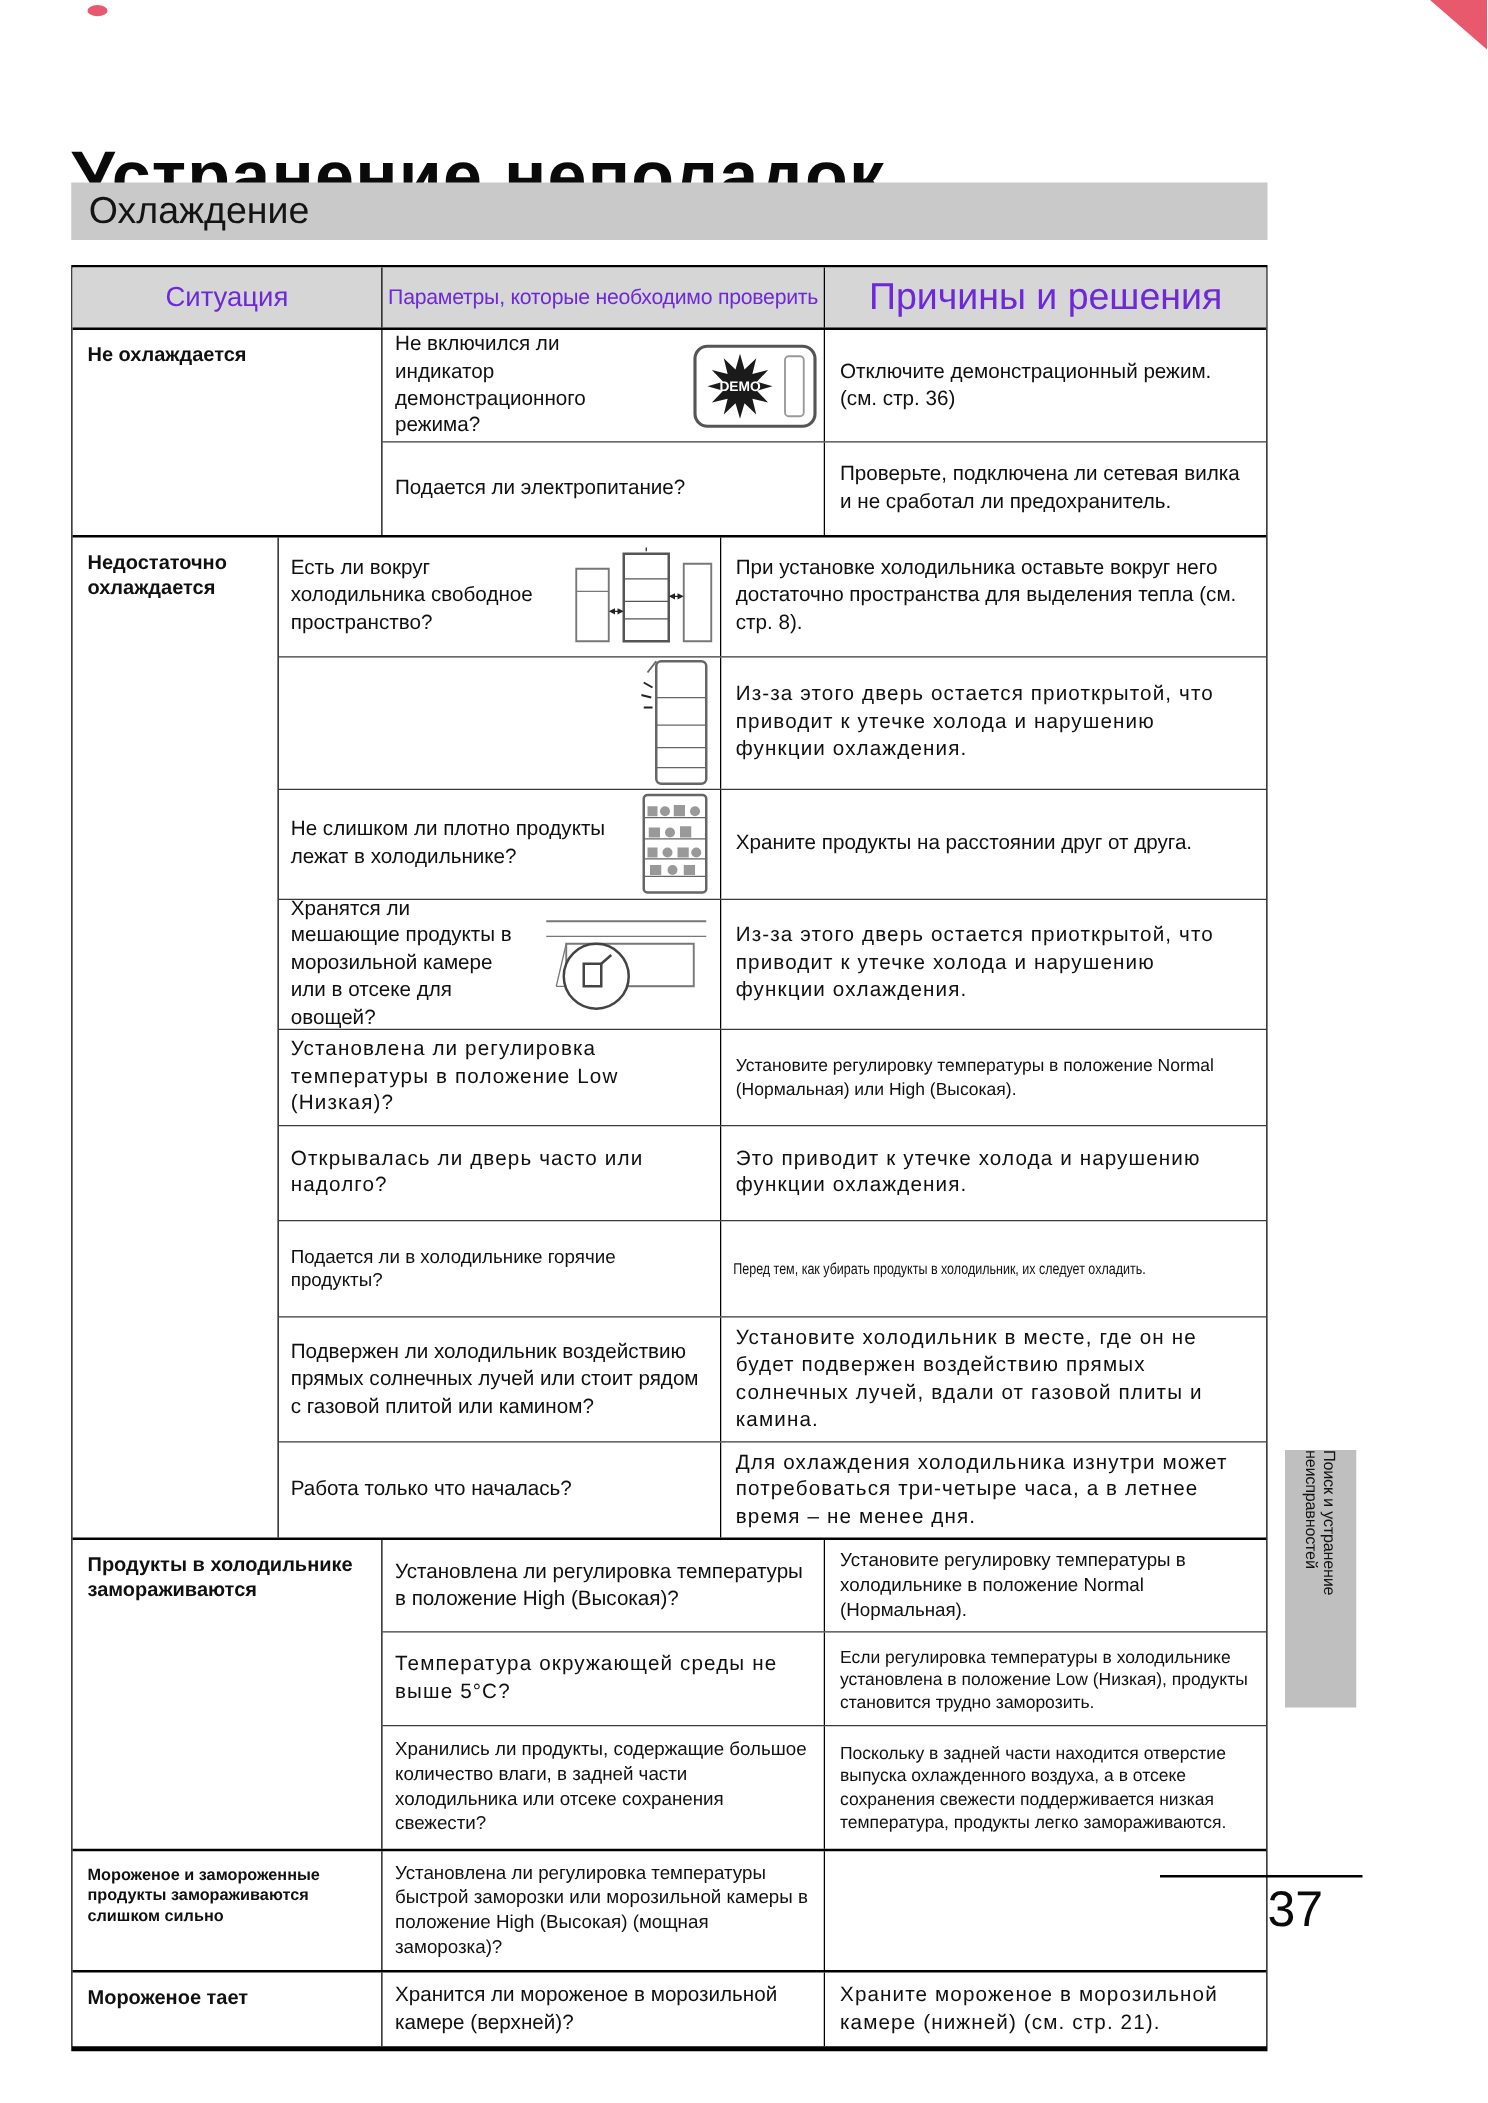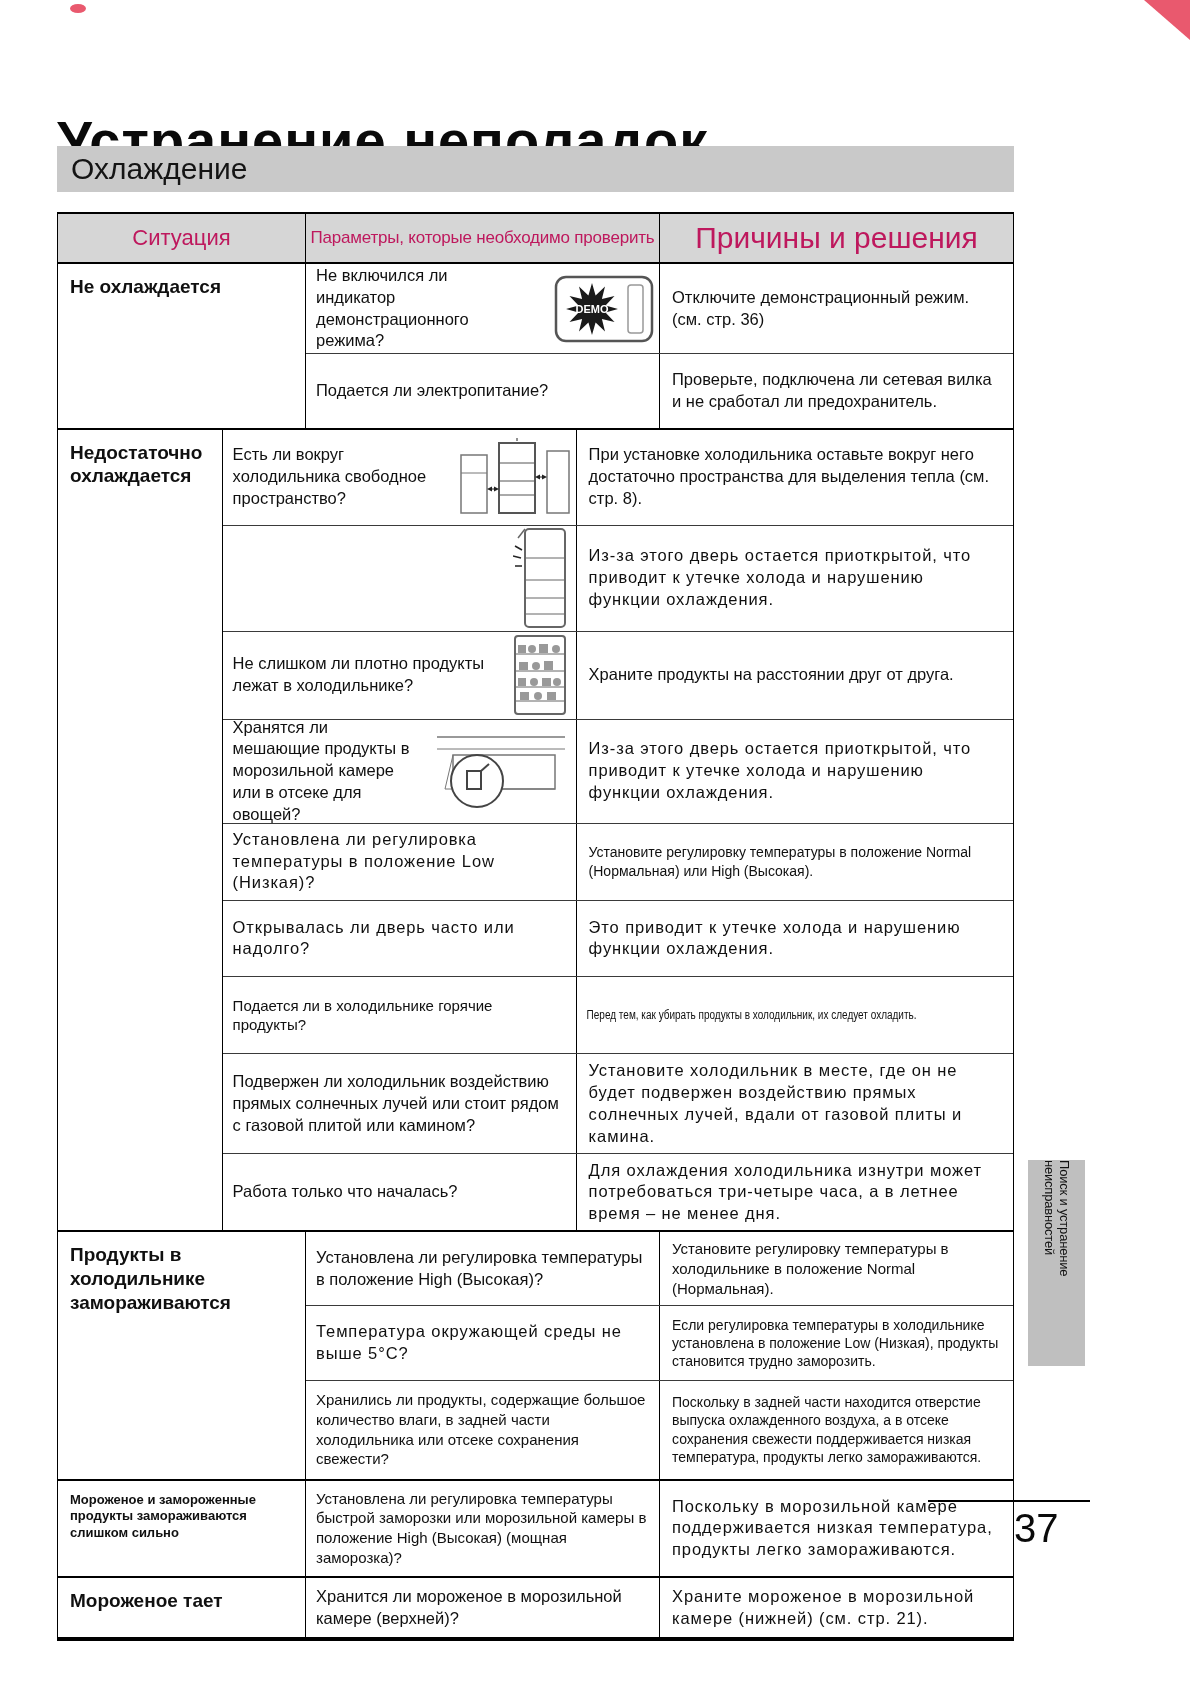--- a/index.html
+++ b/index.html
@@ -19,29 +19,29 @@
   .banner { position:absolute; left:57px; top:146px; width:957px; height:46px;
             background:#c9c9c9; display:flex; align-items:center; padding-left:14px;
             font-size:30px; color:#141414; }
 
   .ttable { position:absolute; left:57px; top:212px; width:957px;
             border-left:1px solid #000; border-right:1px solid #000;
             border-top:2px solid #000; border-bottom:4px solid #000;
             background:#fff; }
   .thead { display:flex; background:#d6d6d6; border-bottom:2px solid #000; }
   .th { display:flex; align-items:center; justify-content:center; text-align:center;
-        padding:7px 4px; min-height:38px; color:#be185d; }
+        padding:7px 4px; min-height:38px; color:#6d28d9; }
   .th.c1 { width:248px; border-right:1px solid #000; font-size:22px; }
   .th.c2 { width:354px; border-right:1px solid #000; font-size:17px; letter-spacing:-0.2px; }
   .th.c3 { flex:1; font-size:30px; }
 
   .section { display:flex; border-bottom:2px solid #000; }
   .section:last-child { border-bottom:none; }
   .situation { width:248px; border-right:1px solid #000; padding:11px 10px 8px 12px;
-               font-weight:bold; font-size:19px; line-height:1.25; }
+               font-weight:bold; font-size:16px; line-height:1.25; }
   .situation.sit-small { font-size:13px; line-height:1.3; }
   .rows { flex:1; display:flex; flex-direction:column; }
   .row { display:flex; border-bottom:1px solid #3a3a3a; flex:1; }
   .row:last-child { border-bottom:none; }
   .check { width:354px; border-right:1px solid #000; padding:8px 10px; position:relative;
            font-size:16.5px; line-height:1.32; display:flex; flex-direction:column;
            justify-content:center; }
   .solution { flex:1; padding:8px 12px; font-size:16.5px; line-height:1.32;
               white-space:pre-line; display:flex; flex-direction:column; justify-content:center; }
   .check-text { display:block; }
@@ -278,21 +278,20 @@
 
     <div class="section">
       <div class="situation sit-small">
         <span>Мороженое и замороженные продукты замораживаются слишком сильно</span>
       </div>
       <div class="rows">
         <div class="row" style="min-height:78px">
           <div class="check msmall">
             <span class="check-text">Установлена ли регулировка температуры быстрой заморозки или морозильной камеры в положение High (Высокая) (мощная заморозка)?</span>
           </div>
-          <div class="solution tracked">Поскольку в морозильной камере поддерживается низкая температура, продукты легко замораживаются.</div>
         </div>
       </div>
     </div>
 
     <div class="section">
       <div class="situation">
         <span>Мороженое тает</span>
       </div>
       <div class="rows">
         <div class="row" style="min-height:56px">

